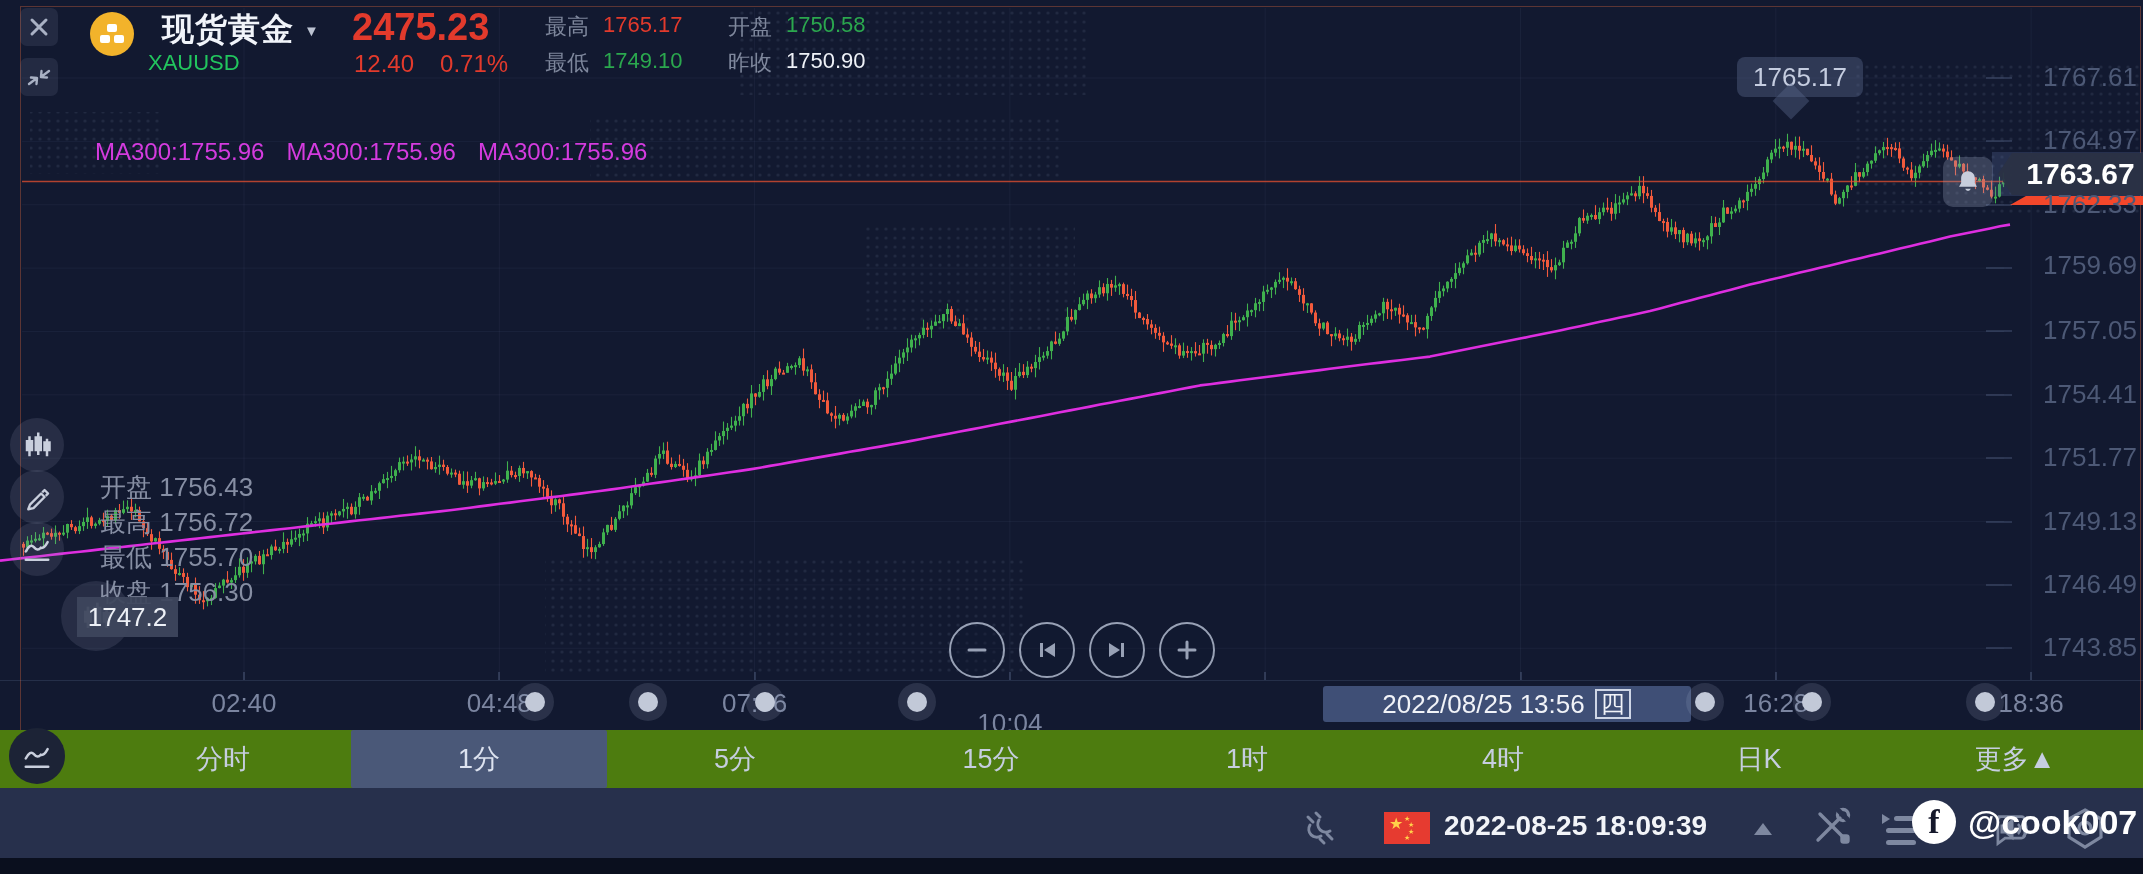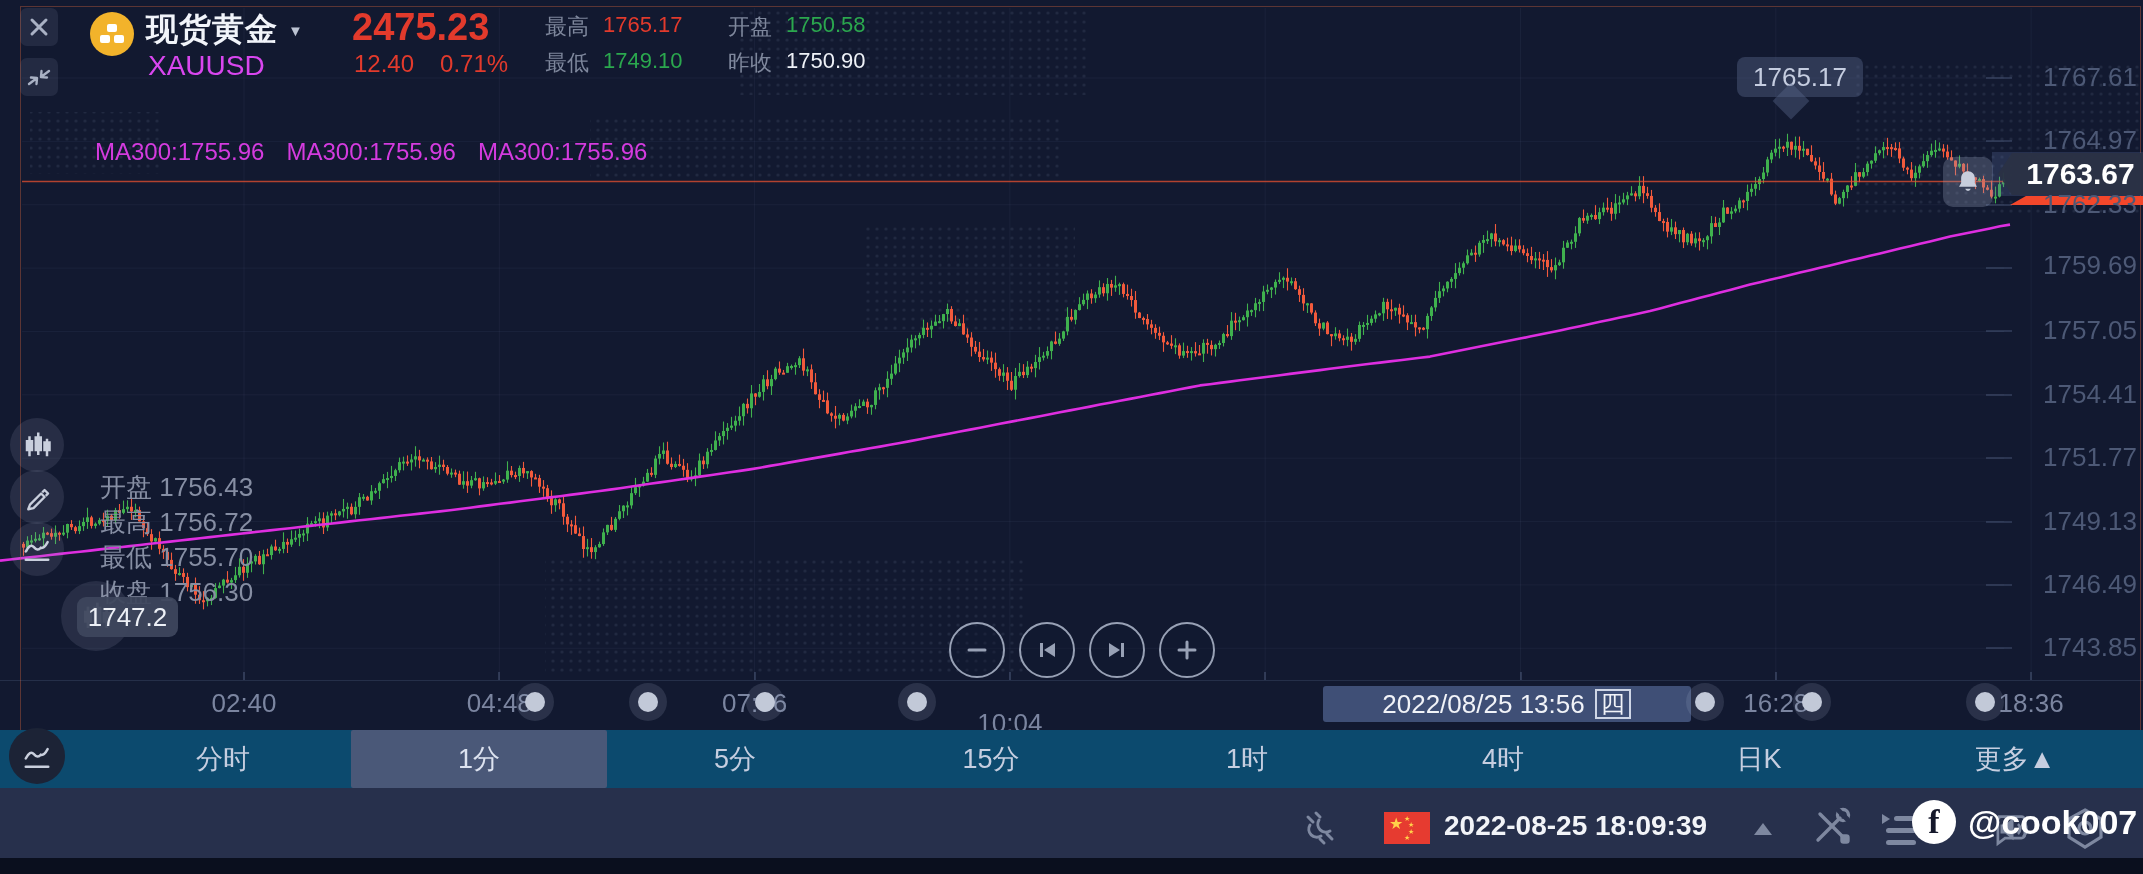--- a/index.html
+++ b/index.html
@@ -5,32 +5,32 @@
   html,body{margin:0;padding:0;background:#0b1120;}
   .stage{position:relative;width:2143px;height:874px;background:#121930;overflow:hidden;
          font-family:"Liberation Sans",sans-serif;-webkit-font-smoothing:antialiased;}
   .abs{position:absolute;}
   svg{display:block;}
   
   #chart-frame{left:20px;top:6px;width:2119px;height:782px;border:1px solid rgba(205,95,60,.4);pointer-events:none;}
   
   .sq-btn{width:38px;height:38px;border-radius:7px;background:rgba(140,150,175,.14);display:flex;align-items:center;justify-content:center;}
   .coin{width:44px;height:44px;border-radius:50%;background:#f2b32b;display:flex;align-items:center;justify-content:center;}
-  .sym-name{font-size:32px;font-weight:bold;color:#f1f4fa;letter-spacing:1px;}
+  .sym-name{font-size:32px;font-weight:bold;color:#f1f4fa;letter-spacing:1px;margin-left:16px;}
   .caret{font-size:15px;color:#bcc3d2;}
-  .sym-code{font-size:28px;color:#d946ef;}
+  .sym-code{font-size:22px;color:#22c55e;}
   .big-price{font-size:38px;font-weight:bold;}
   .chg{font-size:24px;}
   .stat-lab{font-size:22px;color:#7e879c;}
   .stat-val{font-size:22px;}
   .red{color:#e23a2c;} .green{color:#2ba84e;} .white{color:#eef1f7;}
   .ma-row{display:flex;gap:22px;font-size:24px;color:#d43bdf;}
   
   .ohlc{font-size:26px;color:#868ea3;line-height:35px;white-space:pre;}
-  .cross-tag{background:rgba(62,70,92,.94);border-radius:9px;color:#edf0f6;font-size:26px;
+  .cross-tag{background:rgba(62,70,92,.94);border-radius:0;color:#edf0f6;font-size:26px;
              display:flex;align-items:center;justify-content:center;}
   
   .tip{background:rgba(88,102,138,.42);border-radius:8px;color:#c5cde0;font-size:26px;
        display:flex;align-items:center;justify-content:center;}
   .tip-tail{width:26px;height:26px;background:rgba(88,102,138,.42);transform:rotate(45deg);}
   .bell-chip{background:rgba(150,160,185,.30);border-radius:10px;display:flex;align-items:center;justify-content:center;}
   
   .axis-band{background:rgba(95,115,165,.26);}
   .ptag{background:rgba(42,49,69,.95);clip-path:polygon(0 50%,9% 0,100% 0,100% 100%,9% 100%);
         color:#fff;font-size:30px;font-weight:bold;display:flex;align-items:center;justify-content:center;padding-left:10px;}
@@ -46,21 +46,21 @@
   .wday{border:2px solid #cfd6e6;padding:0 4px;line-height:26px;font-size:24px;}
   .adot-halo{width:38px;height:38px;border-radius:50%;background:rgba(170,180,205,.16);display:flex;align-items:center;justify-content:center;transform:translate(-50%,-50%);}
   .adot{width:20px;height:20px;border-radius:50%;background:#c2c9d8;}
   
   .pb{width:52px;height:52px;border-radius:50%;border:2.5px solid #98a1b5;background:rgba(18,25,48,.35);
       display:flex;align-items:center;justify-content:center;transform:translate(-50%,-50%);}
   
   .tool-circ{width:54px;height:54px;border-radius:50%;background:rgba(150,158,178,.16);
              display:flex;align-items:center;justify-content:center;transform:translate(-50%,-50%);}
   
-  #tabbar{left:0;top:730px;width:2143px;height:58px;background:#0c4a6e;}
+  #tabbar{left:0;top:730px;width:2143px;height:58px;background:#4d7c0f;}
   #tabs{position:absolute;left:95px;top:0;right:0;height:58px;display:flex;}
   .tab{flex:1;display:flex;align-items:center;justify-content:center;font-size:27px;color:#c6cee0;}
   .tab.active{background:#4a5878;color:#dde3f0;border-radius:2px;}
   
   #statusbar{left:0;top:788px;width:2143px;height:70px;background:#27304c;}
   #bottom-strip{left:0;top:858px;width:2143px;height:16px;background:#0a0f1e;}
   .dtime{font-size:28px;font-weight:bold;color:#f2f4f8;}
   .wm-text{font-size:34px;font-weight:bold;color:#ffffff;}
   .fb{width:44px;height:44px;border-radius:50%;background:#fff;display:flex;align-items:center;justify-content:center;
       color:#15182b;font-size:34px;font-weight:bold;font-family:"Liberation Serif",serif;}

